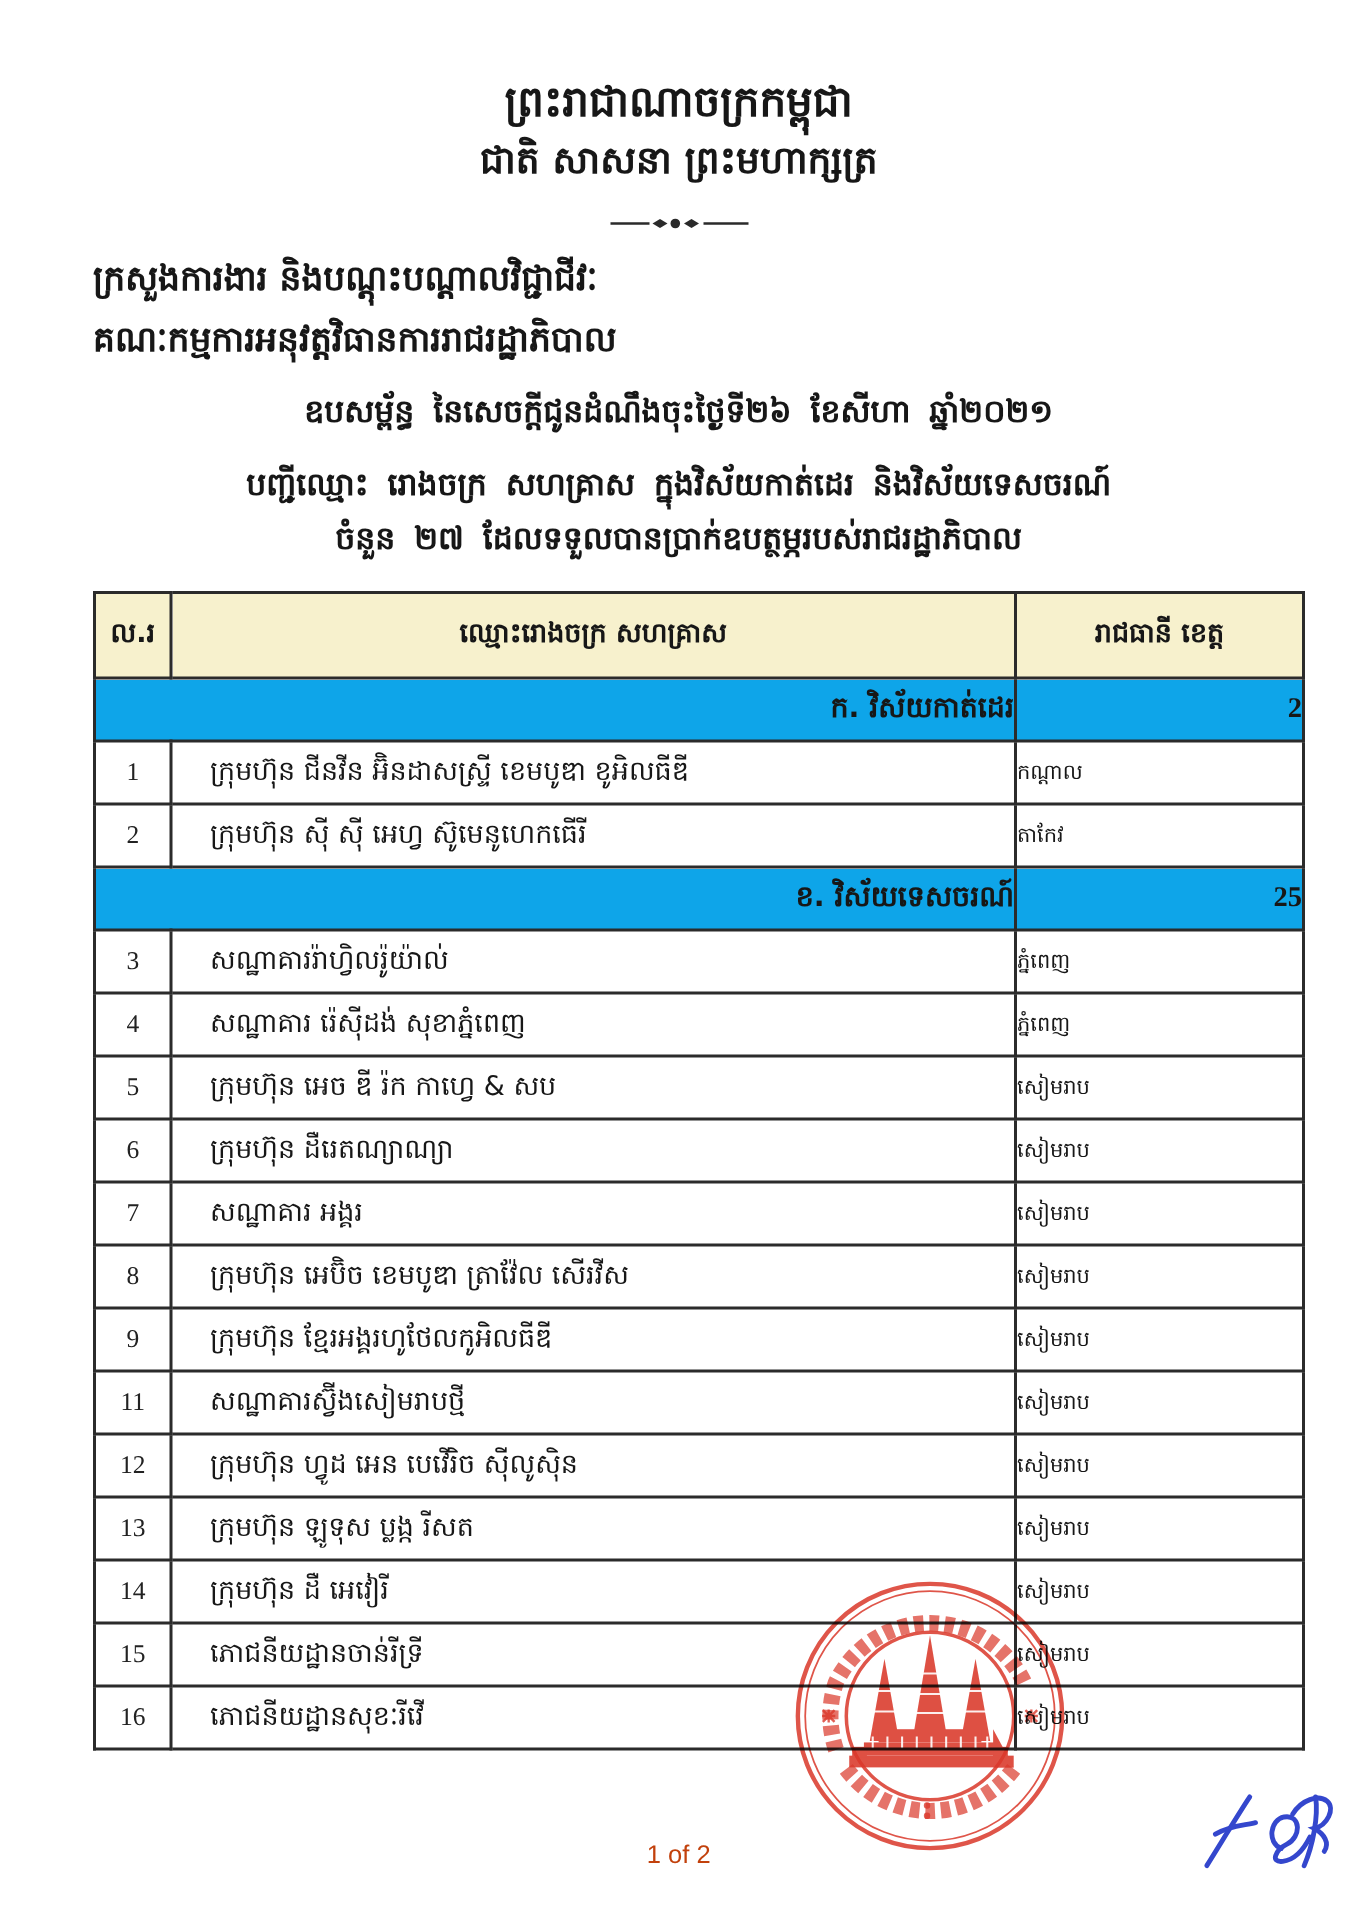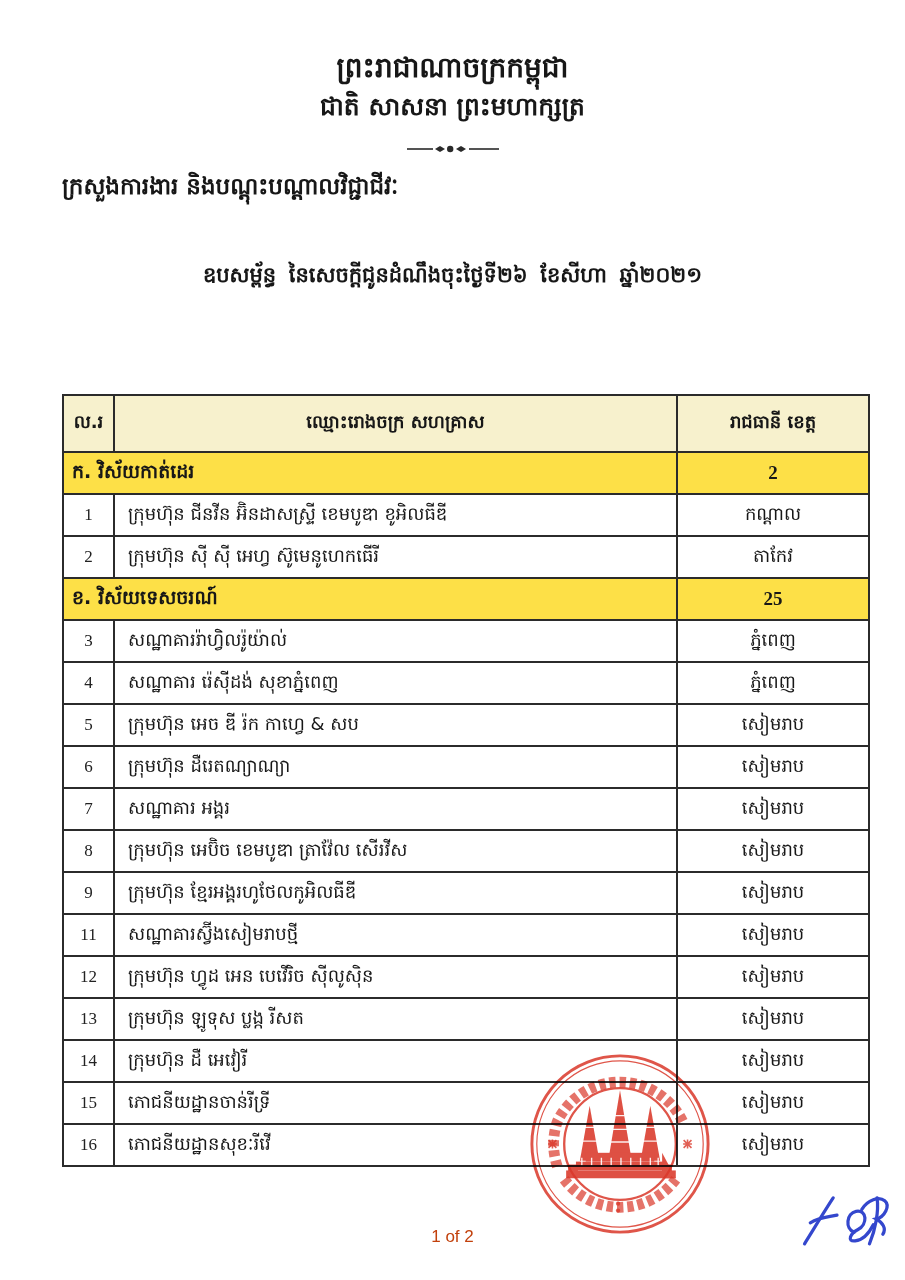--- a/index.html
+++ b/index.html
@@ -35,29 +35,29 @@
   .factory-table th, .factory-table td {
     border:2px solid #2b2b2b; vertical-align:middle;
     overflow:hidden; white-space:nowrap;
   }
   .col-no   { width:51px; }
   .col-name { width:563px; }
   .col-prov { width:192px; }
   .factory-table thead th {
     background:#f7f1cd; height:57px; font-size:18px; font-weight:bold; text-align:center;
   }
-  tr.section-row td { background:#fde047; height:42px; }
+  tr.section-row td { background:#0ea5e9; height:42px;text-align:right; }
   td.section-label { font-size:19px; font-weight:bold; text-align:left; padding-left:8px; }
   td.section-count { font-family:"Liberation Serif", serif; font-size:19px; font-weight:bold; text-align:center; }
   tbody td { height:42px; background:#ffffff; }
   td.no-cell {
     font-family:"Liberation Serif", serif; font-size:17px; text-align:center; color:#222;
   }
-  td.name-cell { font-size:18px; text-align:left; padding-left:13px; }
-  td.prov-cell { font-size:18px; text-align:center; }
+  td.name-cell { font-size:18px; text-align:left; padding-left:25px; }
+  td.prov-cell { font-size:14px; }
 
   
   .stamp {
     position:absolute; top:1051px; left:527px; width:186px; height:186px;
     mix-blend-mode:multiply; pointer-events:none;
   }
   .signature { position:absolute; top:1183px; left:795px; width:105px; height:70px; }
   .page-number {
     position:absolute; top:1227px; left:0; width:100%; text-align:center;
     font-family:"Liberation Sans", sans-serif; font-size:17px; color:#c2410c;
@@ -78,24 +78,27 @@
       <path d="M2,6 h26" stroke="#2a2a2a" stroke-width="1.6" fill="none"></path>
       <path d="M30,6 l5,-3 5,3 -5,3 z" fill="#2a2a2a"></path>
       <path d="M42,6 a3.2,3.2 0 1,0 6.4,0 a3.2,3.2 0 1,0 -6.4,0" fill="#2a2a2a"></path>
       <path d="M51,6 l5,-3 5,3 -5,3 z" fill="#2a2a2a"></path>
       <path d="M64,6 h30" stroke="#2a2a2a" stroke-width="1.6" fill="none"></path>
     </svg>
   </div>
 
   <div class="ministry khmer">
     <div class="ministry-line1">ក្រសួងការងារ និងបណ្តុះបណ្តាលវិជ្ជាជីវៈ</div>
+    <div class="ministry-line2">គណៈកម្មការអនុវត្តវិធានការរាជរដ្ឋាភិបាល</div>
   </div>
 
   <div class="subject khmer">
     <div class="subject-line1">ឧបសម្ព័ន្ធ នៃសេចក្តីជូនដំណឹងចុះថ្ងៃទី២៦ ខែសីហា ឆ្នាំ២០២១</div>
+    <div class="subject-line2">បញ្ជីឈ្មោះ រោងចក្រ សហគ្រាស ក្នុងវិស័យកាត់ដេរ និងវិស័យទេសចរណ៍</div>
+    <div class="subject-line3">ចំនួន ២៧ ដែលទទួលបានប្រាក់ឧបត្ថម្ភរបស់រាជរដ្ឋាភិបាល</div>
   </div>
 
   <table class="factory-table khmer">
     <colgroup>
         <col class="col-no">
         <col class="col-name">
         <col class="col-prov">
       </colgroup>
     <thead>
       <tr>

